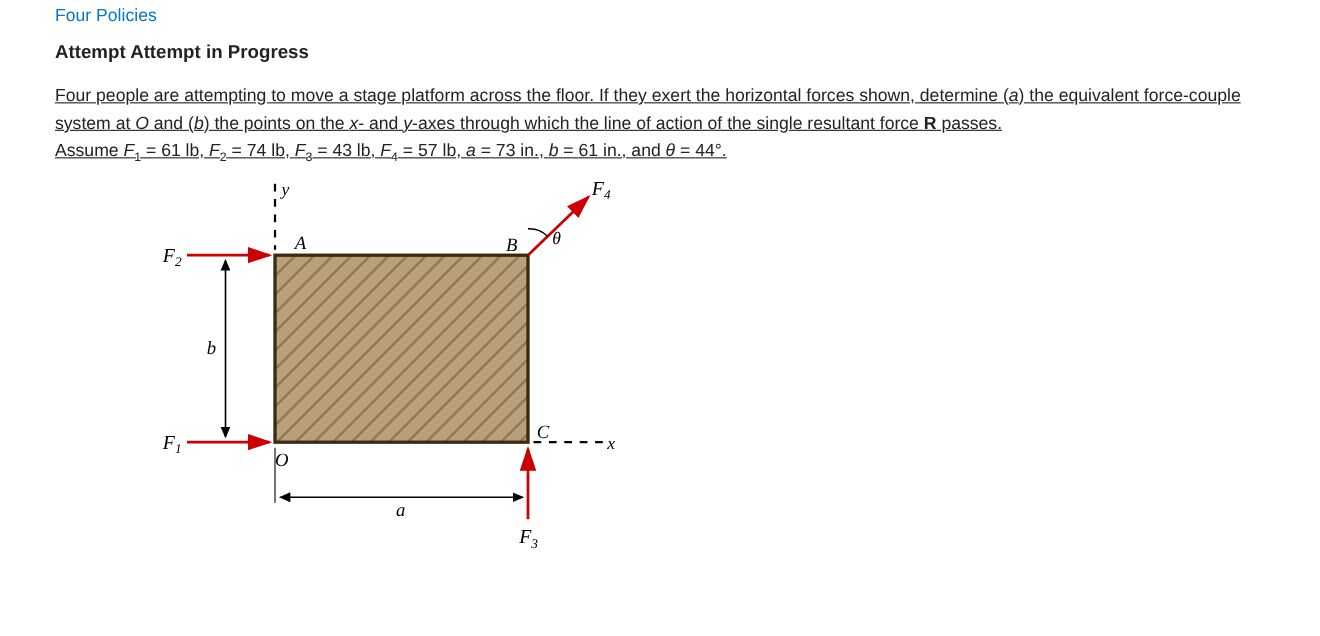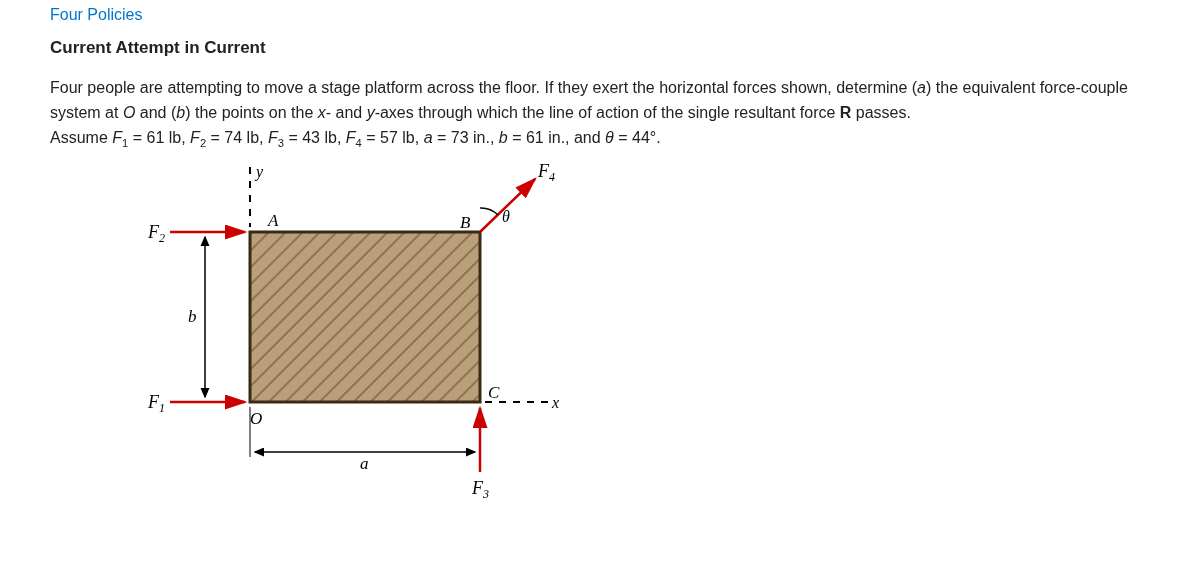--- a/index.html
+++ b/index.html
@@ -23,37 +23,38 @@
   .attempt {
     font-weight: bold;
     color: #222;
     margin: 14px 0 18px 0;
     font-size: 17px;
   }
   .problem {
     color: #222;
     line-height: 1.55;
     font-size: 16px;
+    text-decoration: underline;
   }
   .formula {
     font-family: Arial, sans-serif;
   }
   .ital { font-style: italic; }
   .sub { font-size: 0.7em; vertical-align: sub; }
   .figure {
     margin-top: 10px;
     margin-left: 50px;
   }
 </style>
 </head>
 <body>
 
 <div class="container">
   <a class="link">Four Policies</a>
-  <div class="attempt">Current Attempt in Current</div>
+  <div class="attempt">Attempt Attempt in Progress</div>
 
   <div class="problem">
     <span>Four people are attempting to move a stage platform across the floor. If they exert the horizontal forces shown, determine (</span><span class="ital">a</span><span>) the equivalent force-couple system at </span><span class="ital">O</span><span> and (</span><span class="ital">b</span><span>) the points on the </span><span class="ital">x</span><span>- and </span><span class="ital">y</span><span>-axes through which the line of action of the single resultant force </span><b><span>R</span></b><span> passes.</span>
     <br>
     <span class="formula">
       <span>Assume </span><span class="ital">F</span><span class="sub">1</span><span> = </span><span>61</span><span> lb, </span><span class="ital">F</span><span class="sub">2</span><span> = </span><span>74</span><span> lb, </span><span class="ital">F</span><span class="sub">3</span><span> = </span><span>43</span><span> lb, </span><span class="ital">F</span><span class="sub">4</span><span> = </span><span>57</span><span> lb, </span><span class="ital">a</span><span> = </span><span>73</span><span> in., </span><span class="ital">b</span><span> = </span><span>61</span><span> in., and </span><span class="ital">θ</span><span>  =  </span><span>44</span><span>°.</span>
     </span>
   </div>
 
   <div class="figure">

